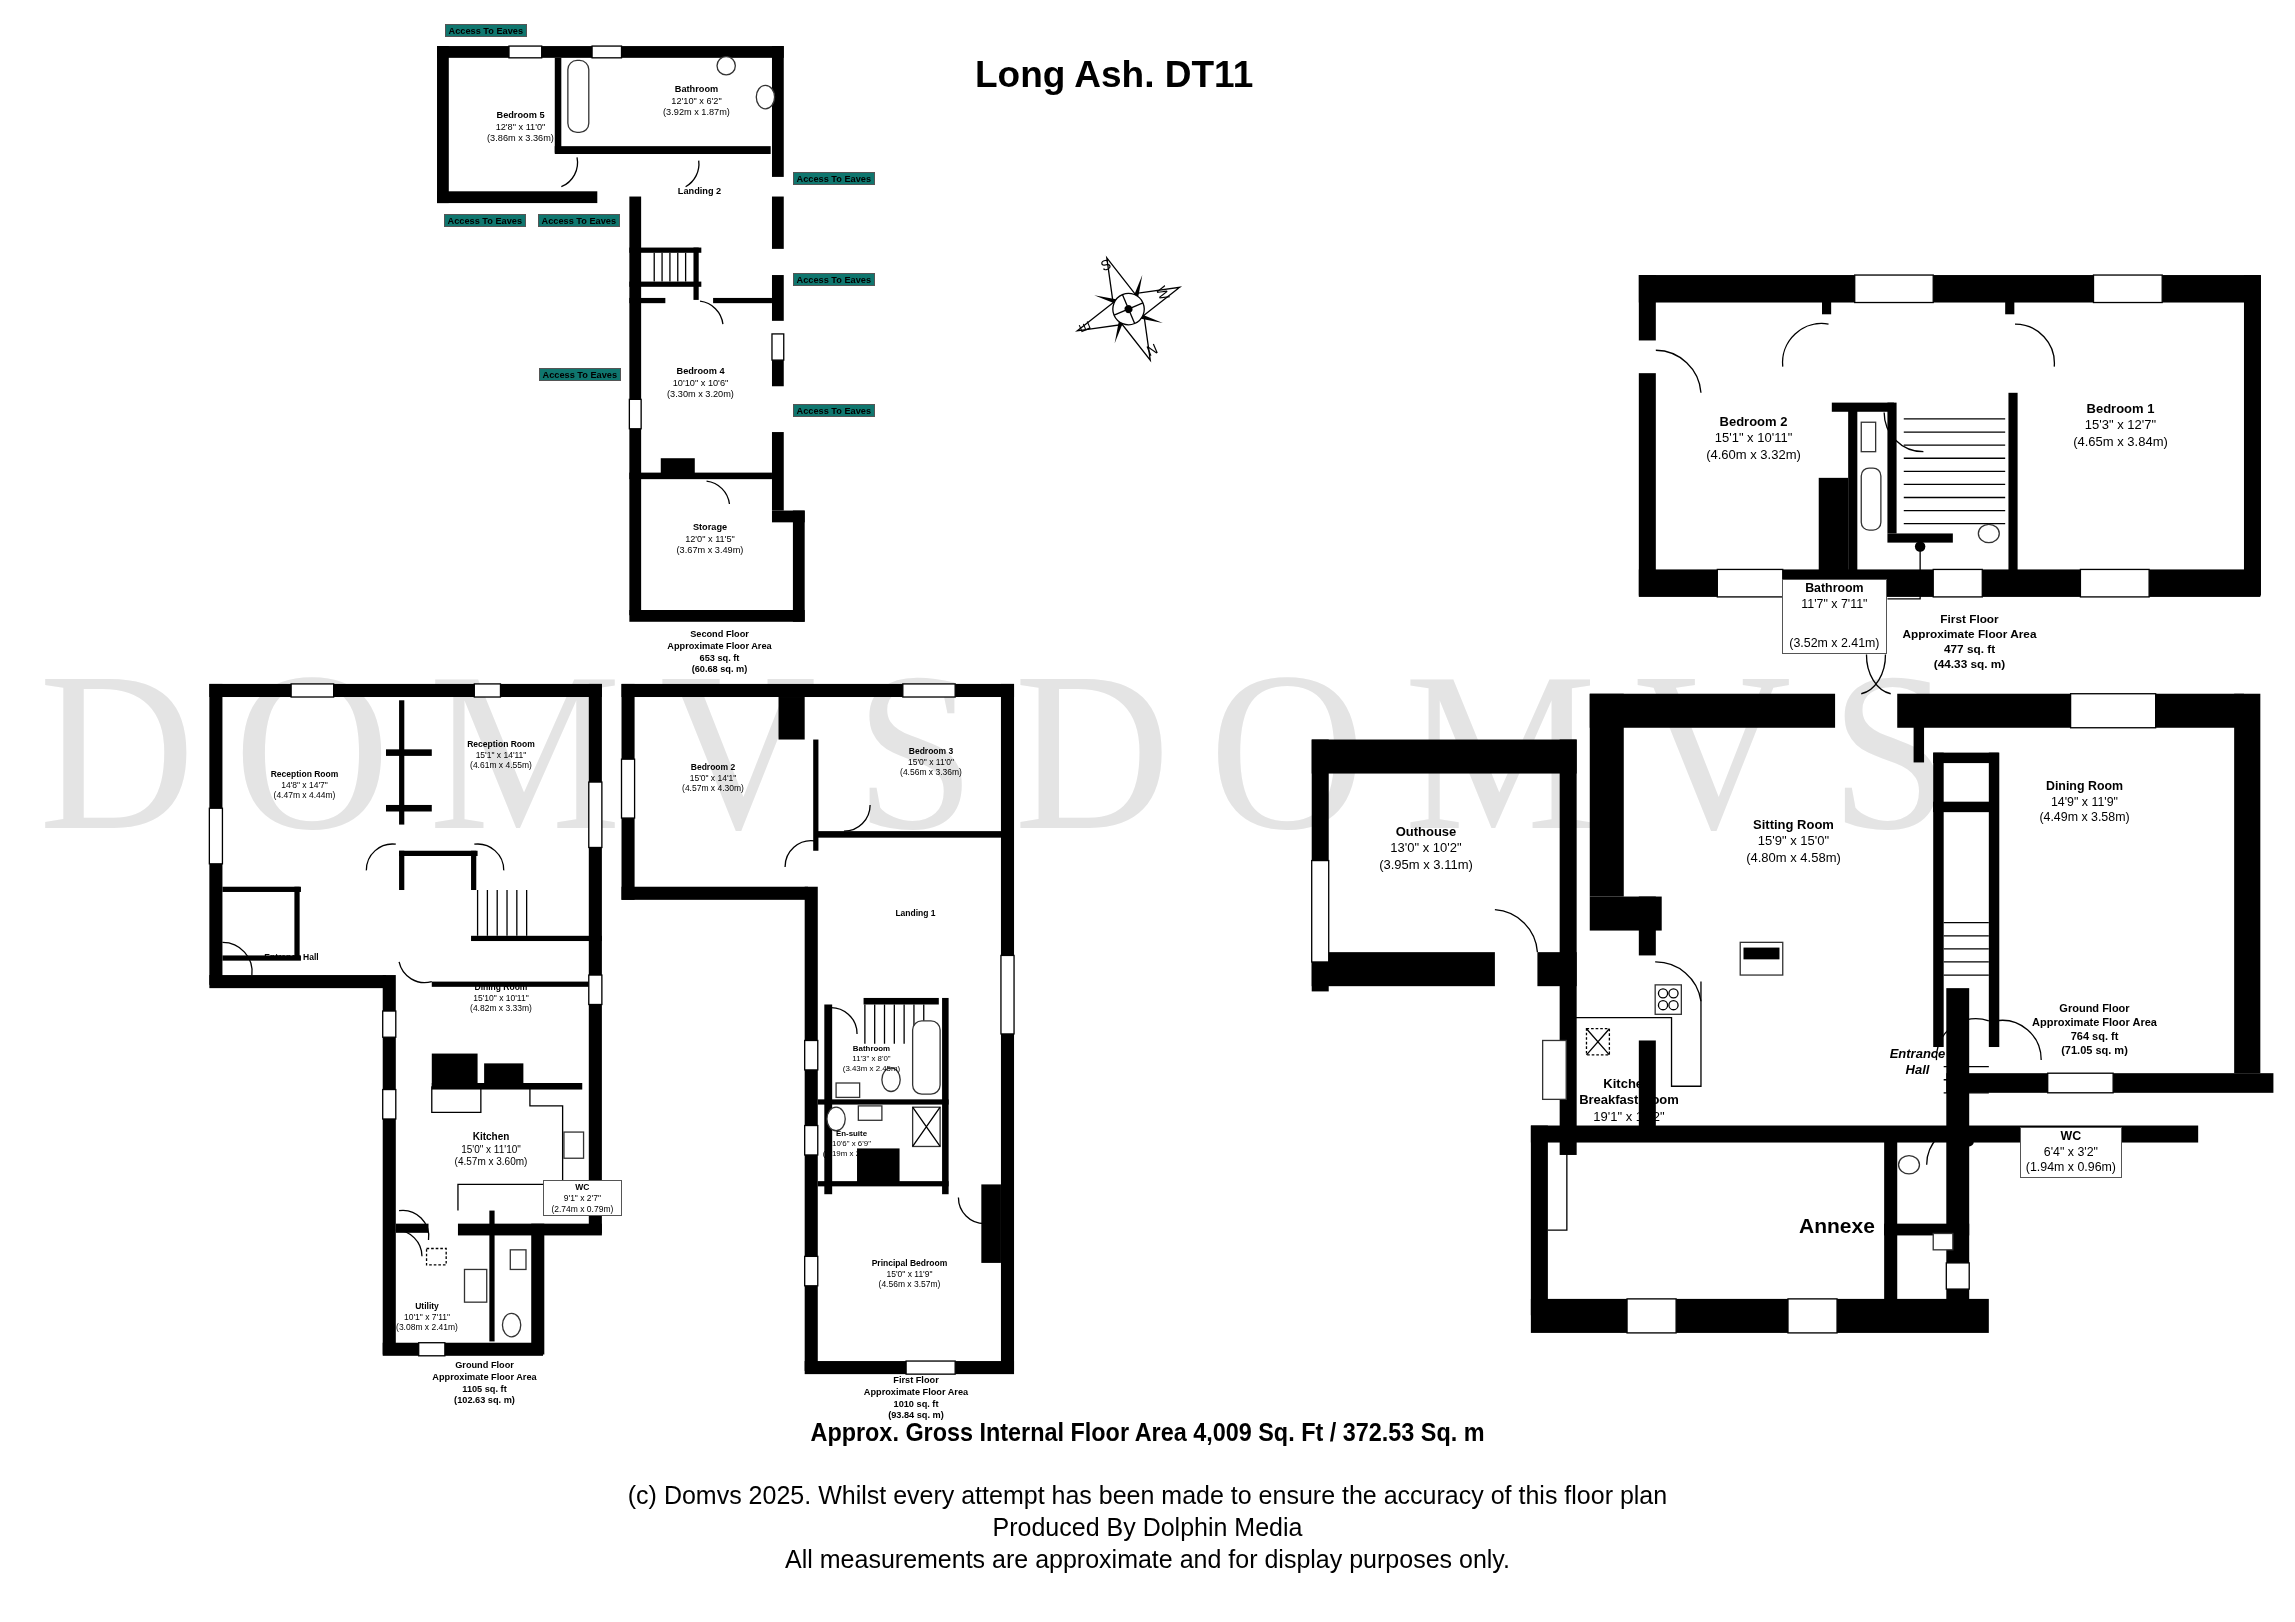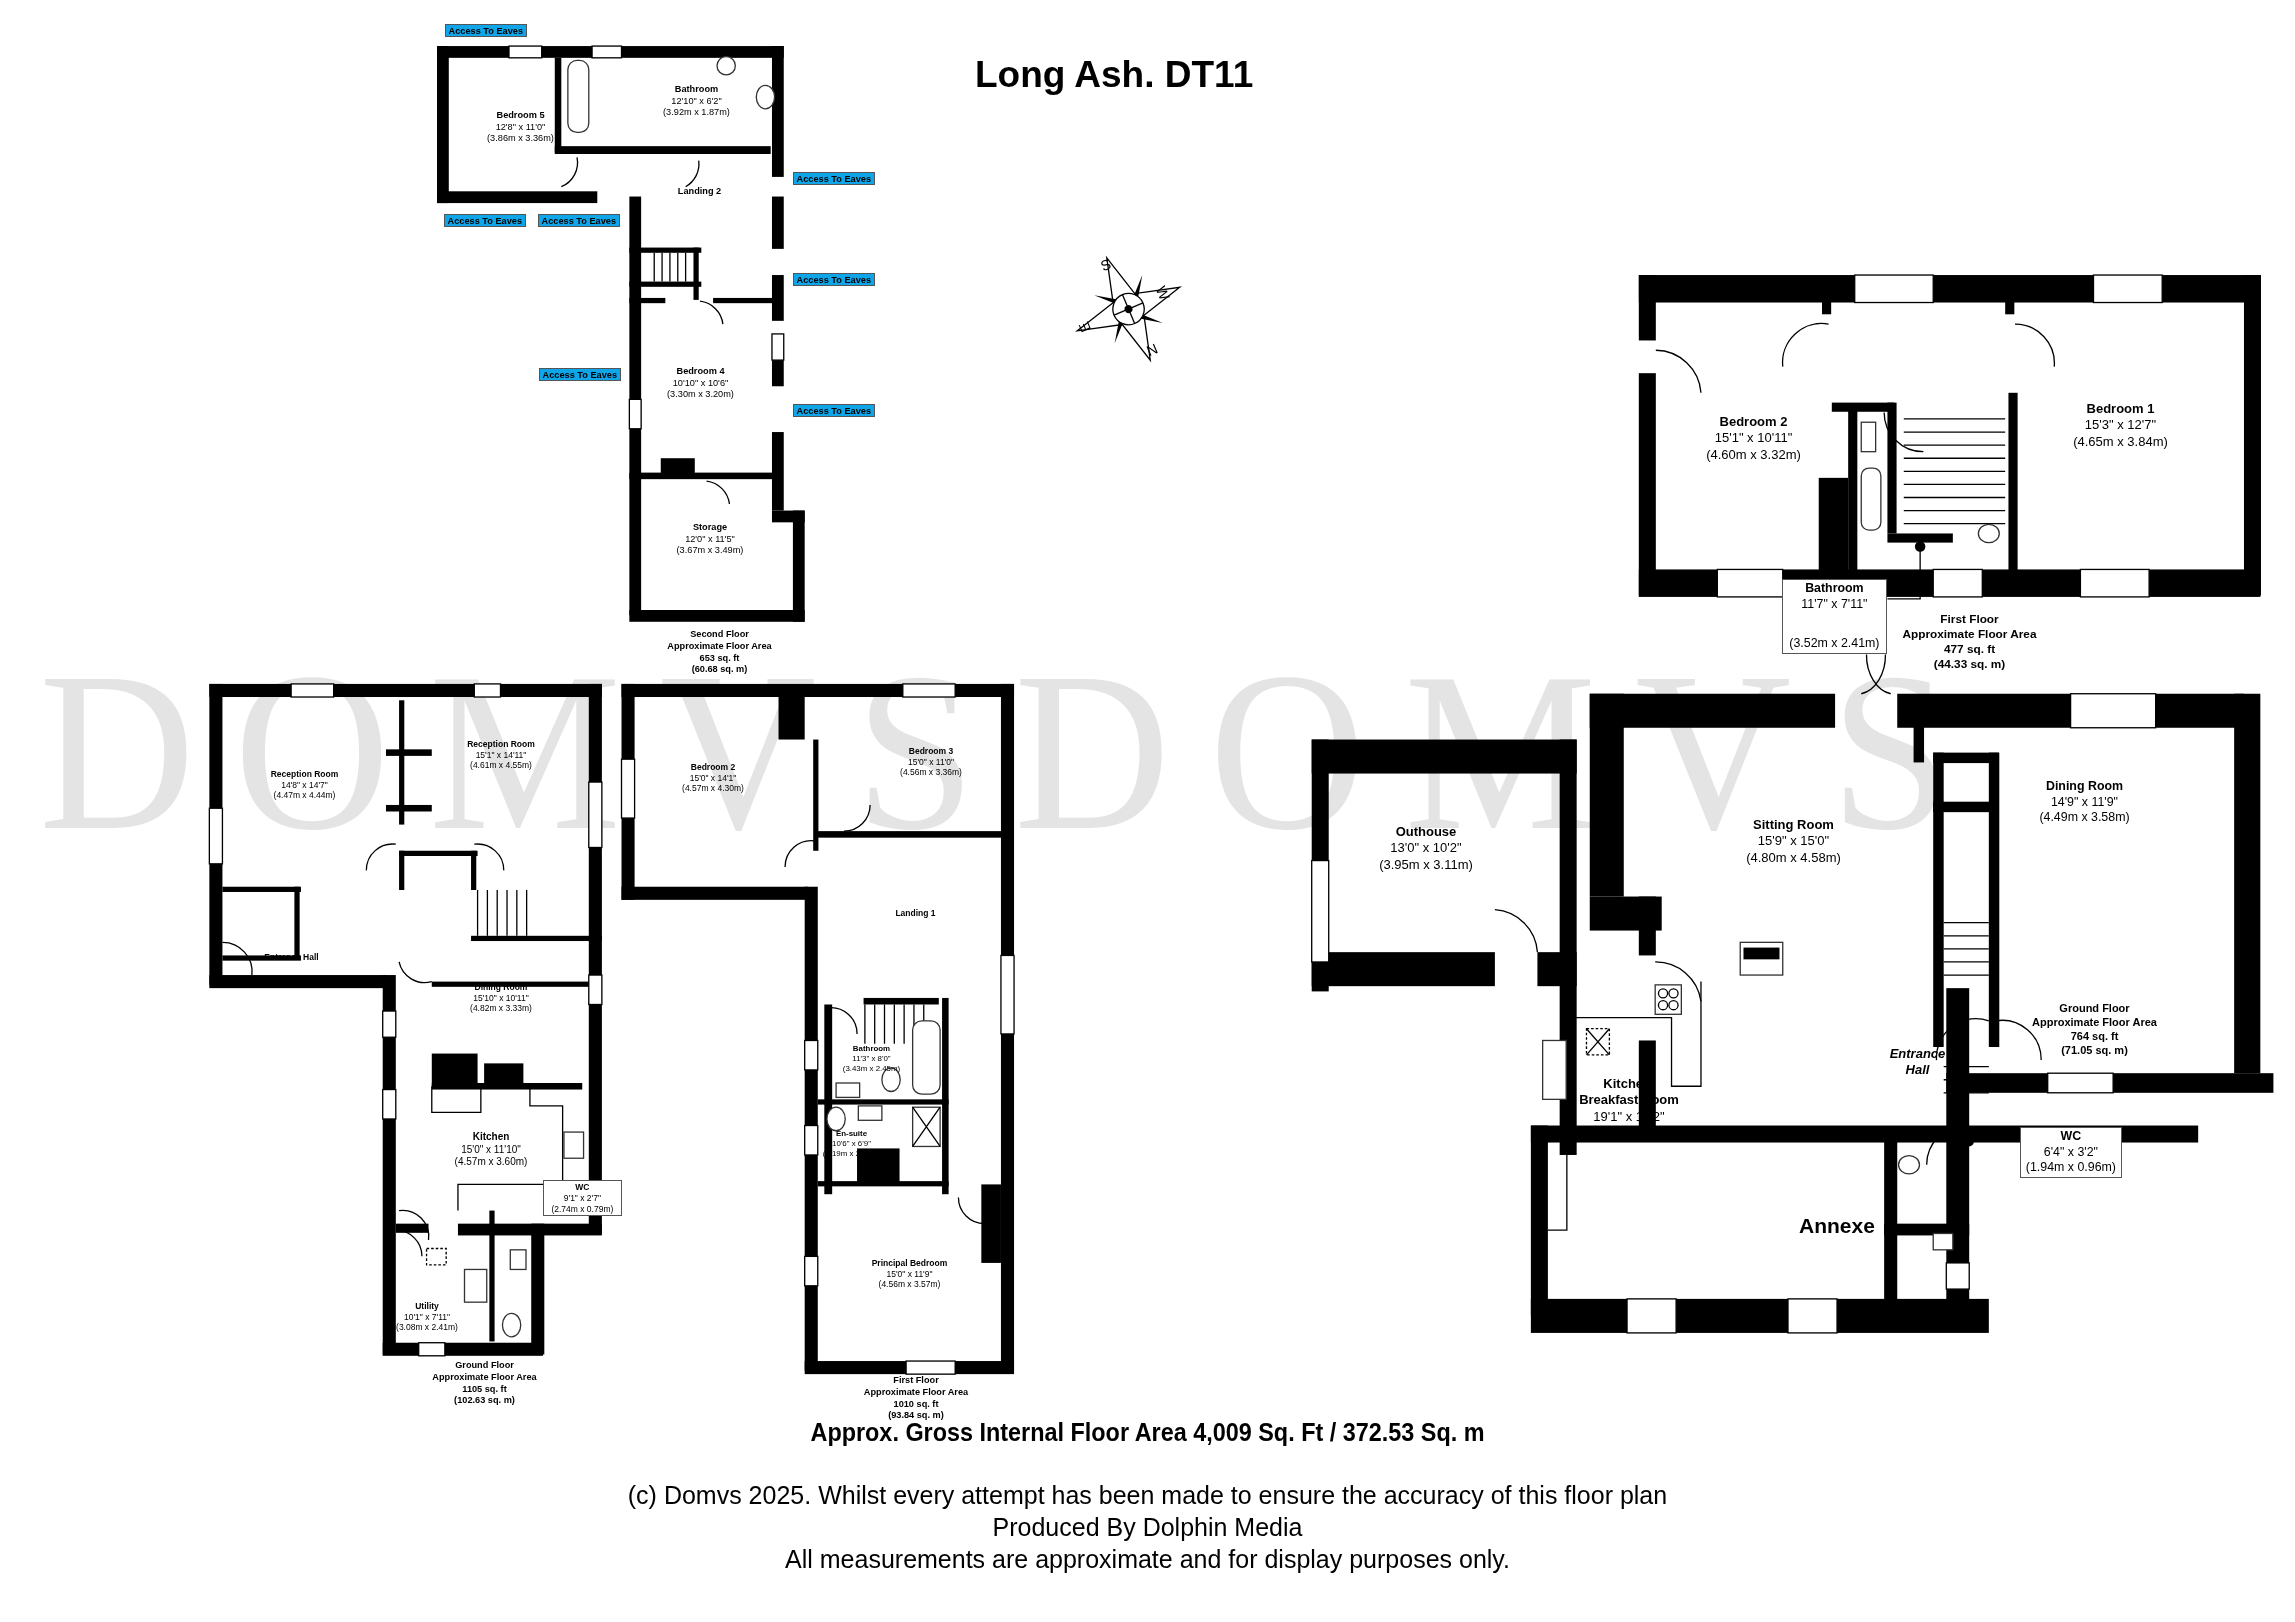--- a/index.html
+++ b/index.html
@@ -6,21 +6,21 @@
   body { width:2295px; height:1623px; position:relative; overflow:hidden; font-family:"Liberation Sans", sans-serif; color:#000; }
   .watermark { position:absolute; left:39px; top:628px; width:2251px; font-family:"Liberation Serif", serif; font-size:216px; color:#e4e4e4; letter-spacing:39px; white-space:nowrap; transform:scaleY(1.05); z-index:0; }
   svg.plan { position:absolute; left:0; top:0; width:2295px; height:1623px; z-index:1; }
   .wall { fill:#000; }
   .win { fill:#fff; stroke:#000; stroke-width:2; }
   .thin { fill:none; stroke:#000; stroke-width:2; }
   .fixture { fill:#fff; stroke:#333; stroke-width:2; }
   .lbl { position:absolute; z-index:2; text-align:center; line-height:1.25; font-size:9.8px; }
   .lbl .nm { font-weight:bold; display:block; }
   .lbl .dm { display:block; }
-  .eaves { position:absolute; z-index:2; font-size:9.2px; font-weight:bold; border:1.3px solid #555; padding:0.7px 2.6px; background:#0ea5e9; white-space:nowrap; }
+  .eaves { position:absolute; z-index:2; font-size:9.2px; font-weight:bold; border:1.3px solid #555; padding:0.7px 2.6px; background:#0f766e; white-space:nowrap; }
   .area { position:absolute; z-index:2; text-align:center; font-weight:bold; font-size:9.2px; line-height:1.28; }
   .boxlbl { position:absolute; z-index:2; text-align:center; font-size:12.4px; border:1.3px solid #555; background:#fff; padding:1.3px 3.9px; line-height:1.25; }
   .title { position:absolute; z-index:2; left:975px; top:54px; font-size:37px; font-weight:bold; }
   .summary { position:absolute; z-index:2; left:0; width:2295px; top:1417px; text-align:center; font-size:26px; font-weight:bold; transform:scaleX(0.9); }
   .disclaimer { position:absolute; z-index:2; left:0; width:2295px; top:1479px; text-align:center; font-size:25px; line-height:32px; }
   .annexe { position:absolute; z-index:2; left:1799px; top:1214px; font-size:21px; font-weight:bold; }
   .outb { position:absolute; z-index:2; left:1407px; top:962px; font-size:11.8px; font-weight:bold; }
 </style>
 </head>
 <body>

